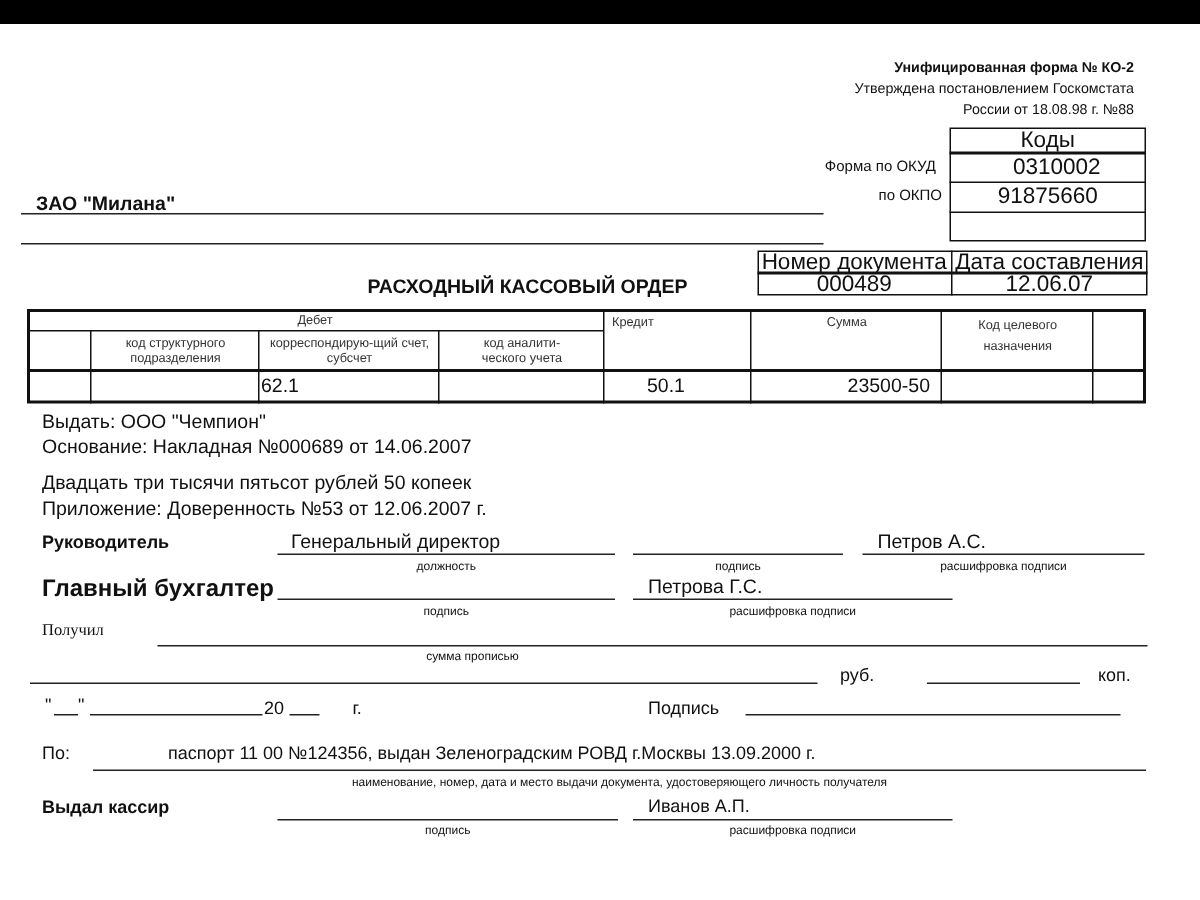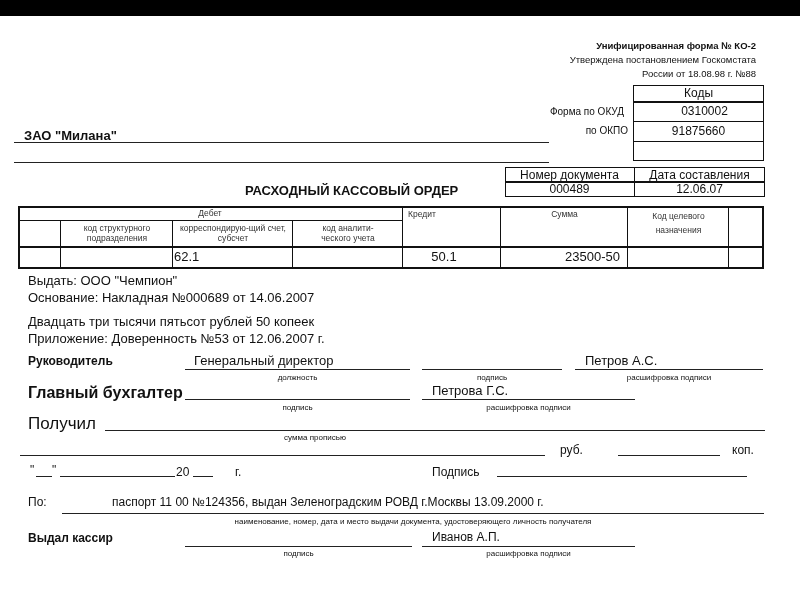--- a/index.html
+++ b/index.html
@@ -6,21 +6,21 @@
   body { width:800px; height:600px; background:#ffffff; position:relative; overflow:hidden;
          font-family:"Liberation Sans", sans-serif; color:#111; }
   .abs { position:absolute; white-space:nowrap; }
   .topbar { position:absolute; left:0; top:0; width:800px; height:16px; background:#000; }
   .hdr { font-size:9.5px; text-align:right; right:44px; }
   .bold { font-weight:bold; }
   .line { position:absolute; border-bottom:1px solid #222; height:0; }
   .line2 { position:absolute; border-bottom:1.5px solid #222; height:0; }
   .cap { font-size:8px; position:absolute; text-align:center; white-space:nowrap; }
   .box { position:absolute; border:1.5px solid #111; box-sizing:border-box; }
-  .cell { position:absolute; box-sizing:border-box; font-size:12px; text-align:center; display:flex; align-items:center; justify-content:center; }
+  .cell { position:absolute; box-sizing:border-box; font-size:15px; text-align:center; display:flex; align-items:center; justify-content:center; }
   .vline { position:absolute; border-left:1.5px solid #111; width:0; }
   .hline { position:absolute; border-top:1.5px solid #111; height:0; }
   .tcap { position:absolute; font-size:8.5px; color:#333; text-align:center; line-height:10px; }
   .val { position:absolute; font-size:13px; }
   .body13 { font-size:13px; }
 </style>
 </head>
 <body>
 
 <div class="topbar"></div>
@@ -93,21 +93,21 @@
 <div class="line" style="left:575px; top:369px; width:188px;"></div>
 <div class="cap" style="left:575px; top:373px; width:188px;">расшифровка подписи</div>
 
 <div class="abs bold" style="left:28px; top:384px; font-size:16px;">Главный бухгалтер</div>
 <div class="line" style="left:185px; top:399px; width:225px;"></div>
 <div class="cap" style="left:185px; top:403px; width:225px;">подпись</div>
 <div class="abs body13" style="left:432px; top:383px;">Петрова Г.С.</div>
 <div class="line" style="left:422px; top:399px; width:213px;"></div>
 <div class="cap" style="left:422px; top:403px; width:213px;">расшифровка подписи</div>
 
-<div class="abs" style="left:28px; top:414px; font-size:17px;">Получил</div>
+<div class="abs" style="left:28px; top:414px; font-size:11px;font-family:Liberation Serif, serif;">Получил</div>
 <div class="line" style="left:105px; top:430px; width:660px;"></div>
 <div class="cap" style="left:200px; top:433px; width:230px;">сумма прописью</div>
 <div class="line" style="left:20px; top:455px; width:525px;"></div>
 <div class="abs" style="left:560px; top:443px; font-size:12px;">руб.</div>
 <div class="line" style="left:618px; top:455px; width:102px;"></div>
 <div class="abs" style="left:732px; top:443px; font-size:12px;">коп.</div>
 
 <div class="abs" style="left:30px; top:463px; font-size:12px;">"</div>
 <div class="line" style="left:36px; top:476px; width:16px;"></div>
 <div class="abs" style="left:52px; top:463px; font-size:12px;">"</div>

